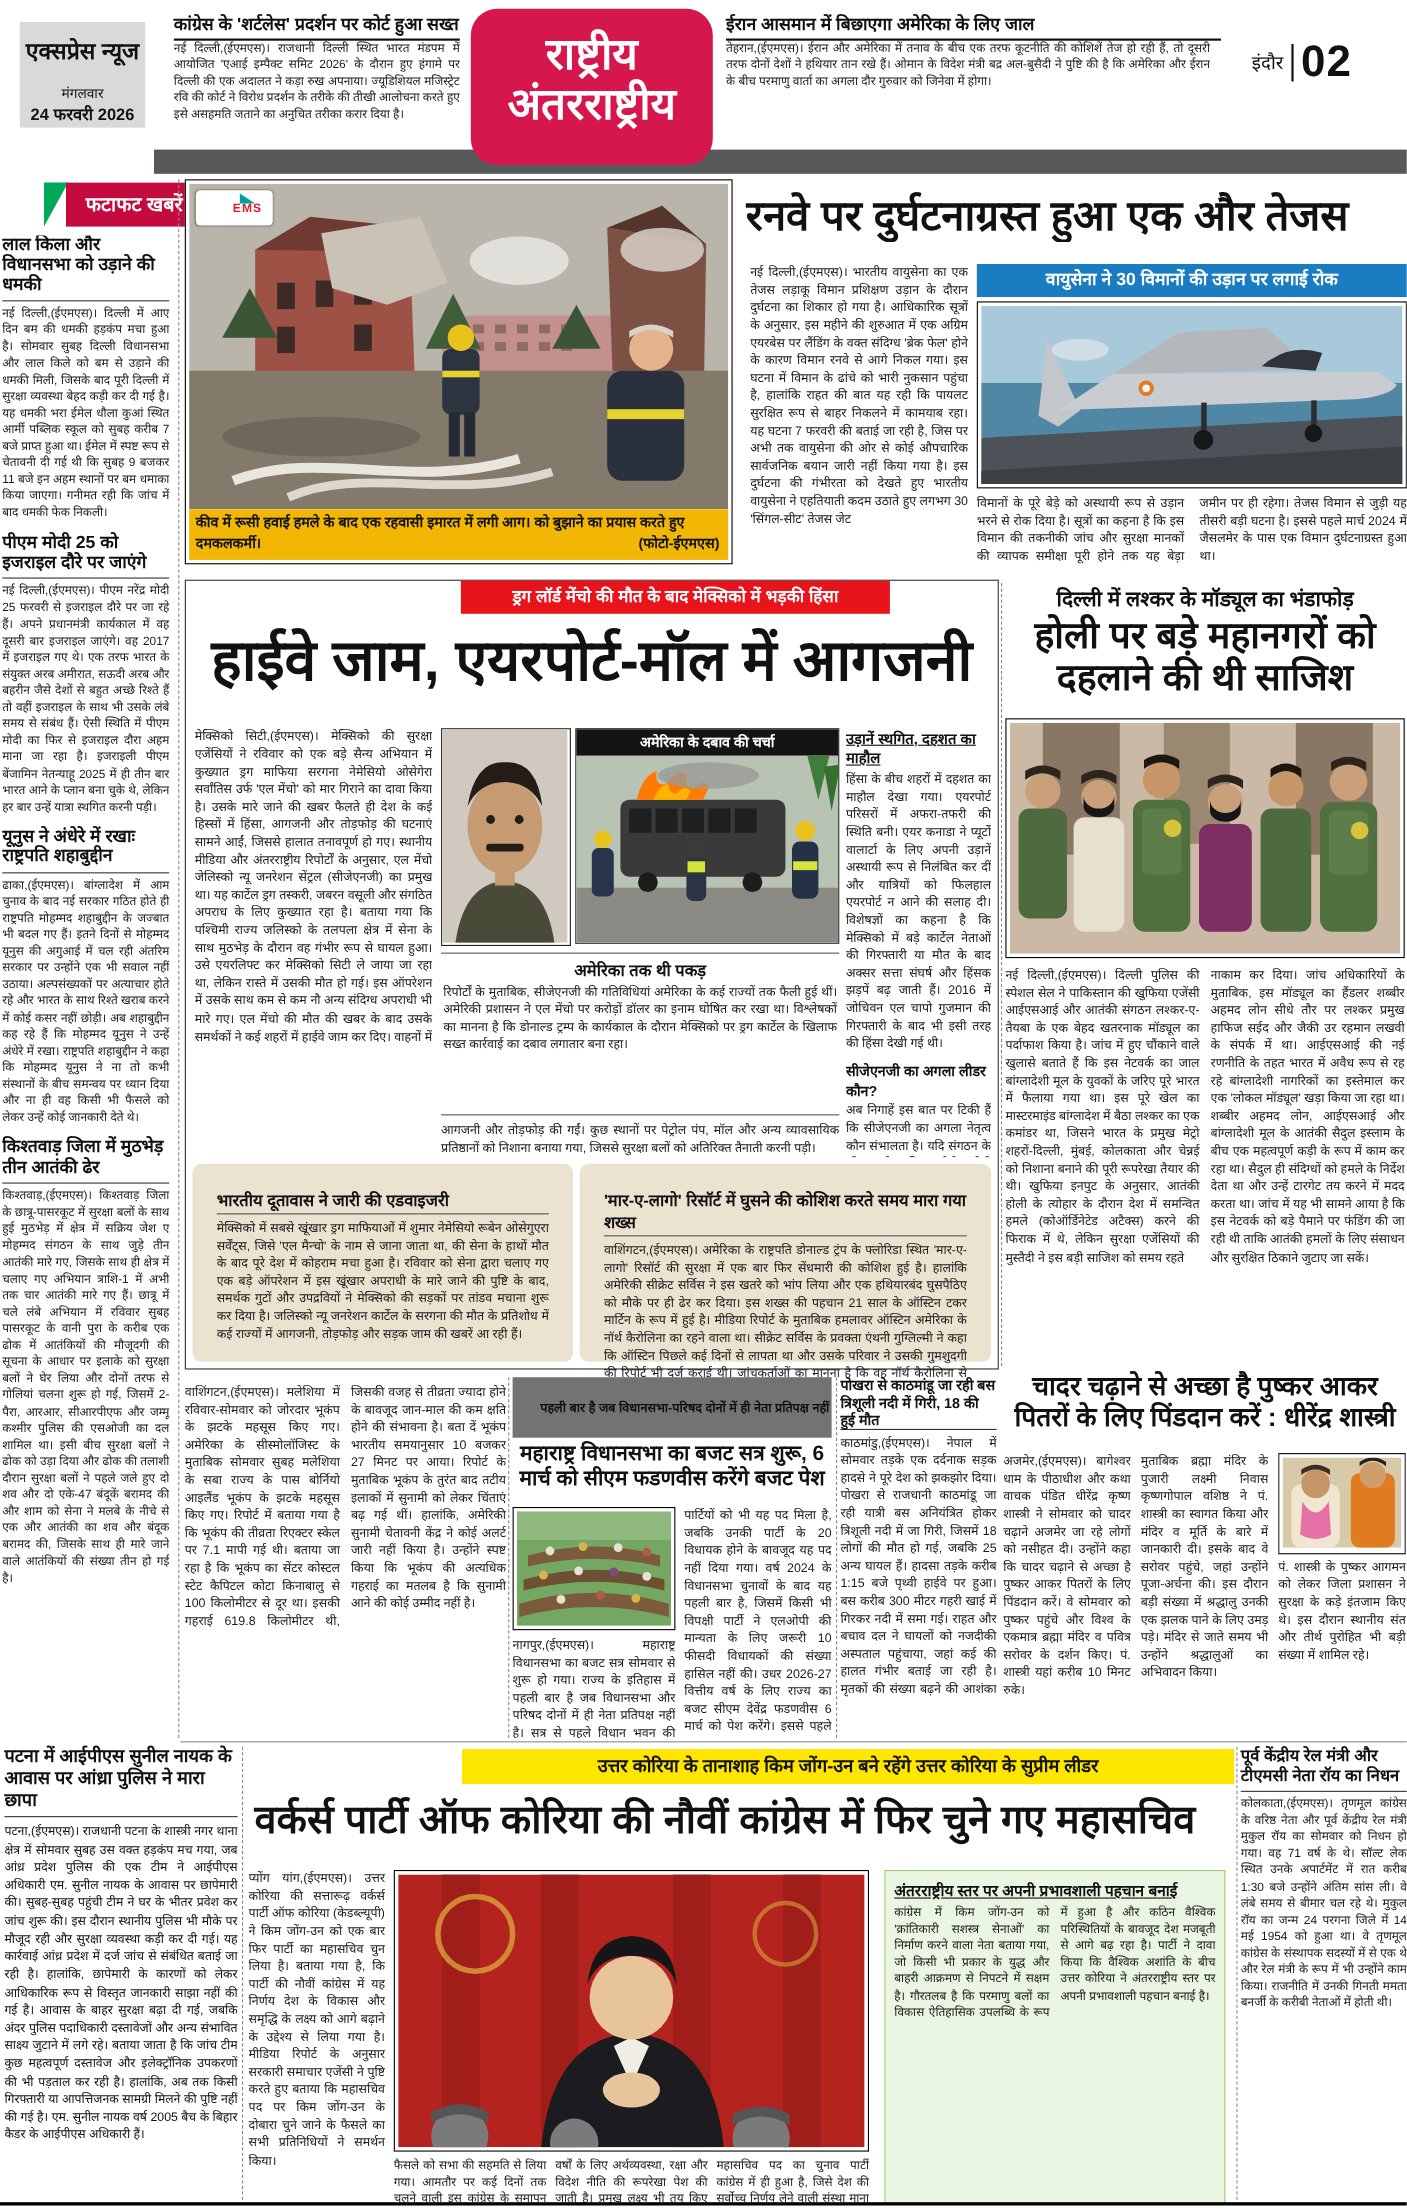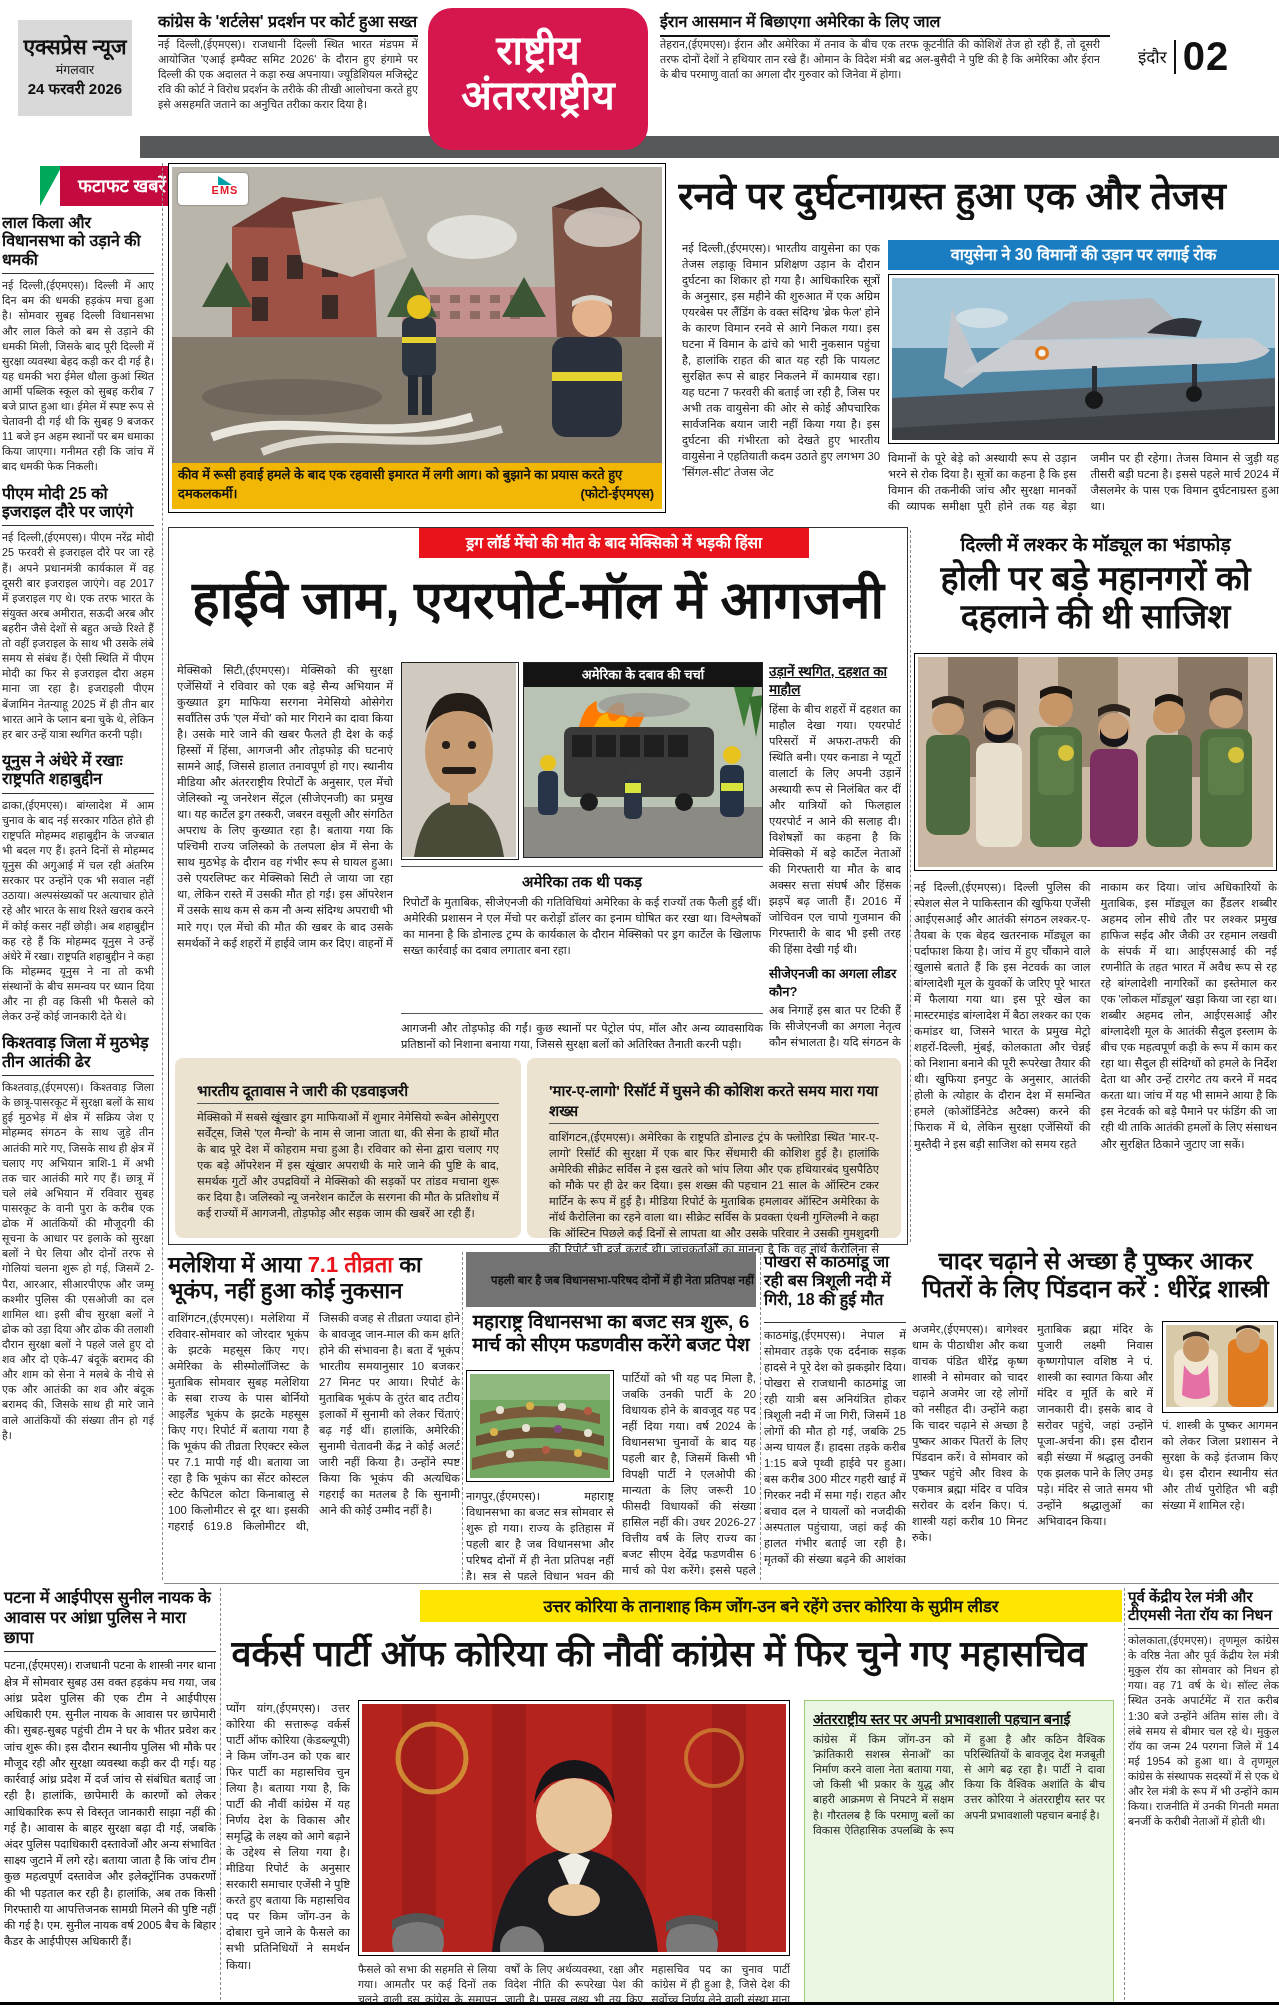--- a/index.html
+++ b/index.html
@@ -12,21 +12,21 @@
   .body-sm{font-size:10.8px;line-height:1.4;color:#1a1a1a;}
   .rule-h{border-bottom:2px solid #111;padding-bottom:3px;margin-bottom:4px;}
   .vsep{border-left:1px dashed #8a8a8a;width:0;}
   .hsep{border-top:1px solid #8a8a8a;height:0;}
   .photo-frame{border:1px solid #000;background:#fff;padding:3px;box-sizing:border-box;}
   svg{display:block;}
 
   
   #masthead-box{left:18px;top:20px;width:114px;height:96px;background:#d9d9d9;text-align:center;}
   #paper-name{font-size:21px;font-weight:bold;margin-top:12px;}
-  #day{font-size:12.5px;margin-top:1px;}
+  #day{font-size:12.5px;margin-top:16px;}
   #date{font-size:15px;font-weight:bold;}
   .strap{width:260px;}
   .strap h2{font-size:16px;margin:0;}
   .strap .body-sm{height:76px;overflow:hidden;}
   #badge{left:428px;top:8px;width:220px;height:142px;background:#d6174d;border-radius:24px;
          color:#fff;text-align:center;z-index:3;}
   #badge div{font-size:40px;font-weight:bold;line-height:1.12;}
   #badge div:first-child{margin-top:20px;}
   #folio{left:1138px;top:34px;width:132px;display:flex;align-items:center;gap:7px;}
   #folio .city{font-size:17px;}
@@ -100,21 +100,21 @@
   #ml-head .red{color:#e8131b;}
   #ml-body{margin-top:6px;column-count:2;column-gap:10px;height:252px;overflow:hidden;}
   #maha{left:466px;top:1252px;width:290px;height:328px;}
   #mh-kicker{background:#737373;font-weight:bold;font-size:11.5px;text-align:right;
              padding:20px 2px;white-space:nowrap;overflow:hidden;}
   #mh-headline{font-size:19px;font-weight:bold;text-align:center;line-height:1.2;margin-top:4px;}
   #mh-photo{position:absolute;left:0;top:118px;width:148px;height:112px;}
   #mh-side{position:absolute;left:156px;top:118px;width:134px;height:208px;overflow:hidden;}
   #mh-under{position:absolute;left:0;top:236px;width:148px;height:92px;overflow:hidden;}
   #pokhara{left:764px;top:1252px;width:142px;height:328px;}
-  #pk-head{font-size:16px;font-weight:bold;line-height:1.2;border-bottom:1px solid #333;padding-bottom:12px;margin-bottom:4px;}
+  #pk-head{font-size:13px;font-weight:bold;line-height:1.2;border-bottom:1px solid #333;padding-bottom:0;margin-bottom:4px;}
   #pk-body{height:240px;overflow:hidden;}
   #pushkar{left:912px;top:1247px;width:367px;height:333px;}
   #ps-head{font-size:24px;font-weight:bold;text-align:center;line-height:1.18;}
   #ps-cols{position:absolute;left:0;top:74px;width:367px;height:256px;display:flex;gap:9px;}
   #ps-cols .c{width:116px;overflow:hidden;}
   #ps-photo{width:116px;height:92px;margin-bottom:4px;}
 
   
   #patna{left:4px;top:1588px;width:212px;height:416px;}
   #pt-head{font-size:16.5px;font-weight:bold;line-height:1.2;border-bottom:1px solid #333;padding-bottom:4px;margin-bottom:5px;}
@@ -408,23 +408,20 @@
           </g>
       </svg>
     </div>
     <div class="abs" id="lk-cols">
       <div class="body-txt just">नई दिल्ली,(ईएमएस)। दिल्ली पुलिस की स्पेशल सेल ने पाकिस्तान की खुफिया एजेंसी आईएसआई और आतंकी संगठन लश्कर-ए-तैयबा के एक बेहद खतरनाक मॉड्यूल का पर्दाफाश किया है। जांच में हुए चौंकाने वाले खुलासे बताते हैं कि इस नेटवर्क का जाल बांग्लादेशी मूल के युवकों के जरिए पूरे भारत में फैलाया गया था। इस पूरे खेल का मास्टरमाइंड बांग्लादेश में बैठा लश्कर का एक कमांडर था, जिसने भारत के प्रमुख मेट्रो शहरों-दिल्ली, मुंबई, कोलकाता और चेन्नई को निशाना बनाने की पूरी रूपरेखा तैयार की थी। खुफिया इनपुट के अनुसार, आतंकी होली के त्योहार के दौरान देश में समन्वित हमले (कोऑर्डिनेटेड अटैक्स) करने की फिराक में थे, लेकिन सुरक्षा एजेंसियों की मुस्तैदी ने इस बड़ी साजिश को समय रहते</div>
       <div class="body-txt just">नाकाम कर दिया। जांच अधिकारियों के मुताबिक, इस मॉड्यूल का हैंडलर शब्बीर अहमद लोन सीधे तौर पर लश्कर प्रमुख हाफिज सईद और जैकी उर रहमान लखवी के संपर्क में था। आईएसआई की नई रणनीति के तहत भारत में अवैध रूप से रह रहे बांग्लादेशी नागरिकों का इस्तेमाल कर एक 'लोकल मॉड्यूल' खड़ा किया जा रहा था। शब्बीर अहमद लोन, आईएसआई और बांग्लादेशी मूल के आतंकी सैदुल इस्लाम के बीच एक महत्वपूर्ण कड़ी के रूप में काम कर रहा था। सैदुल ही संदिग्धों को हमले के निर्देश देता था और उन्हें टारगेट तय करने में मदद करता था। जांच में यह भी सामने आया है कि इस नेटवर्क को बड़े पैमाने पर फंडिंग की जा रही थी ताकि आतंकी हमलों के लिए संसाधन और सुरक्षित ठिकाने जुटाए जा सकें।</div>
     </div>
   </div>
 
   <div class="abs" id="malaysia">
-    <div id="ml-head">
-      <span>मलेशिया में आया </span><span class="red">7.1 तीव्रता</span><span> का भूकंप, नहीं हुआ कोई नुकसान</span>
-    </div>
     <div id="ml-body" class="body-txt just">वाशिंगटन,(ईएमएस)। मलेशिया में रविवार-सोमवार को जोरदार भूकंप के झटके महसूस किए गए। अमेरिका के सीस्मोलॉजिस्ट के मुताबिक सोमवार सुबह मलेशिया के सबा राज्य के पास बोर्नियो आइलैंड भूकंप के झटके महसूस किए गए। रिपोर्ट में बताया गया है कि भूकंप की तीव्रता रिएक्टर स्केल पर 7.1 मापी गई थी। बताया जा रहा है कि भूकंप का सेंटर कोस्टल स्टेट कैपिटल कोटा किनाबालु से 100 किलोमीटर से दूर था। इसकी गहराई 619.8 किलोमीटर थी, जिसकी वजह से तीव्रता ज्यादा होने के बावजूद जान-माल की कम क्षति होने की संभावना है। बता दें भूकंप भारतीय समयानुसार 10 बजकर 27 मिनट पर आया। रिपोर्ट के मुताबिक भूकंप के तुरंत बाद तटीय इलाकों में सुनामी को लेकर चिंताएं बढ़ गई थीं। हालांकि, अमेरिकी सुनामी चेतावनी केंद्र ने कोई अलर्ट जारी नहीं किया है। उन्होंने स्पष्ट किया कि भूकंप की अत्यधिक गहराई का मतलब है कि सुनामी आने की कोई उम्मीद नहीं है।</div>
   </div>
   <div class="abs vsep" style="left:462px;top:1252px;height:328px;"></div>
 
   <div class="abs" id="maha">
     <div id="mh-kicker">पहली बार है जब विधानसभा-परिषद दोनों में ही नेता प्रतिपक्ष नहीं</div>
     <div id="mh-headline">महाराष्ट्र विधानसभा का बजट सत्र शुरू, 6 मार्च को सीएम फडणवीस करेंगे बजट पेश</div>
     <div id="mh-photo" class="photo-frame">
       <svg viewBox="0 0 140 104" width="140" height="104" preserveAspectRatio="none">
         <rect width="140" height="104" fill="#74a862"></rect>

